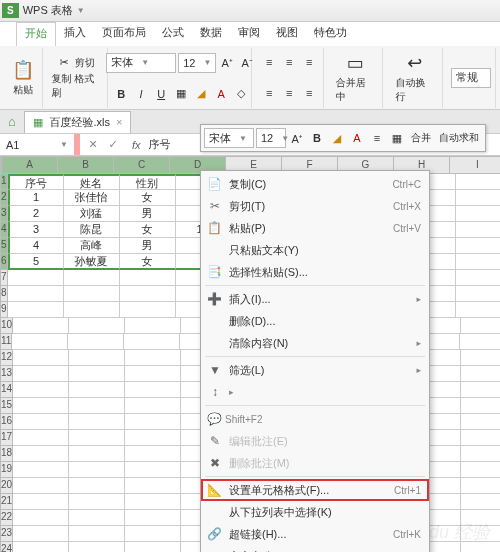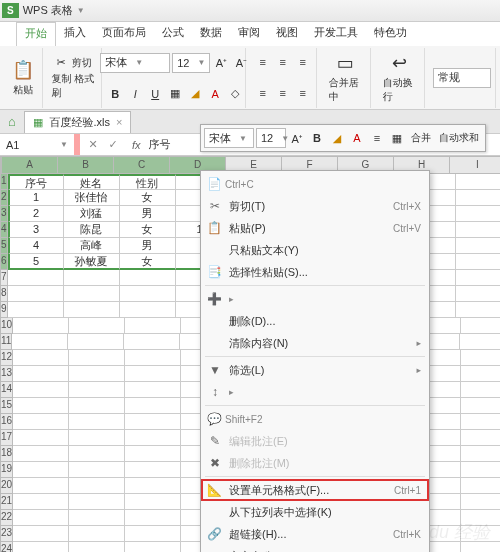--- a/index.html
+++ b/index.html
@@ -64,21 +64,20 @@
 </div>
 
 <div class="menubar" id="menubar">
     <span class="mtab active">开始</span>
     <span class="mtab">插入</span>
     <span class="mtab">页面布局</span>
     <span class="mtab">公式</span>
     <span class="mtab">数据</span>
     <span class="mtab">审阅</span>
     <span class="mtab">视图</span>
-    <span class="mtab">开发工具</span>
     <span class="mtab">特色功</span>
   </div>
 
 <div class="ribbon">
   <div class="rgrp">
     <div class="bigbtn">
       <span class="ic">📋</span>
       <span class="lbl">粘贴</span>
     </div>
   </div>
@@ -136,21 +135,21 @@
       <span class="lbl">合并居中</span>
     </div>
   </div>
   <div class="rgrp">
     <div class="bigbtn">
       <span class="ic">↩</span>
       <span class="lbl">自动换行</span>
     </div>
   </div>
   <div class="rgrp">
-    <div class="combo" style="width:58px">
+    <div class="combo" style="width:40px">
         <span>常规</span>
       </div>
   </div>
 </div>
 
 <div class="doc-tabs">
   <span class="doc-icon">⌂</span>
   <div class="doc-tab">
     <span style="color:#4a9b4a">▦</span>
     <span>百度经验.xls</span>
@@ -493,20 +492,21 @@
   <span class="smbtn" style="color:#c00">A</span>
   <span class="smbtn">≡</span>
   <span class="smbtn">▦</span>
   <span style="font-size:10px;padding:0 3px">合并</span>
   <span style="font-size:10px;padding:0 3px">自动求和</span>
 </div>
 
 <div class="context" id="context">
     <div class="ci">
       <span class="cic">📄</span>
+      <span class="clbl">复制(C)</span>
       <span class="csc">Ctrl+C</span>
     </div>
     <div class="ci">
       <span class="cic">✂</span>
       <span class="clbl">剪切(T)</span>
       <span class="csc">Ctrl+X</span>
     </div>
     <div class="ci">
       <span class="cic">📋</span>
       <span class="clbl">粘贴(P)</span>
@@ -516,20 +516,21 @@
       <span class="cic"></span>
       <span class="clbl">只粘贴文本(Y)</span>
     </div>
     <div class="ci">
       <span class="cic">📑</span>
       <span class="clbl">选择性粘贴(S)...</span>
     </div>
     <div class="csep"></div>
     <div class="ci">
       <span class="cic">➕</span>
+      <span class="clbl">插入(I)...</span>
       <span class="sub">▸</span>
     </div>
     <div class="ci">
       <span class="cic"></span>
       <span class="clbl">删除(D)...</span>
     </div>
     <div class="ci">
       <span class="cic"></span>
       <span class="clbl">清除内容(N)</span>
       <span class="sub">▸</span>

